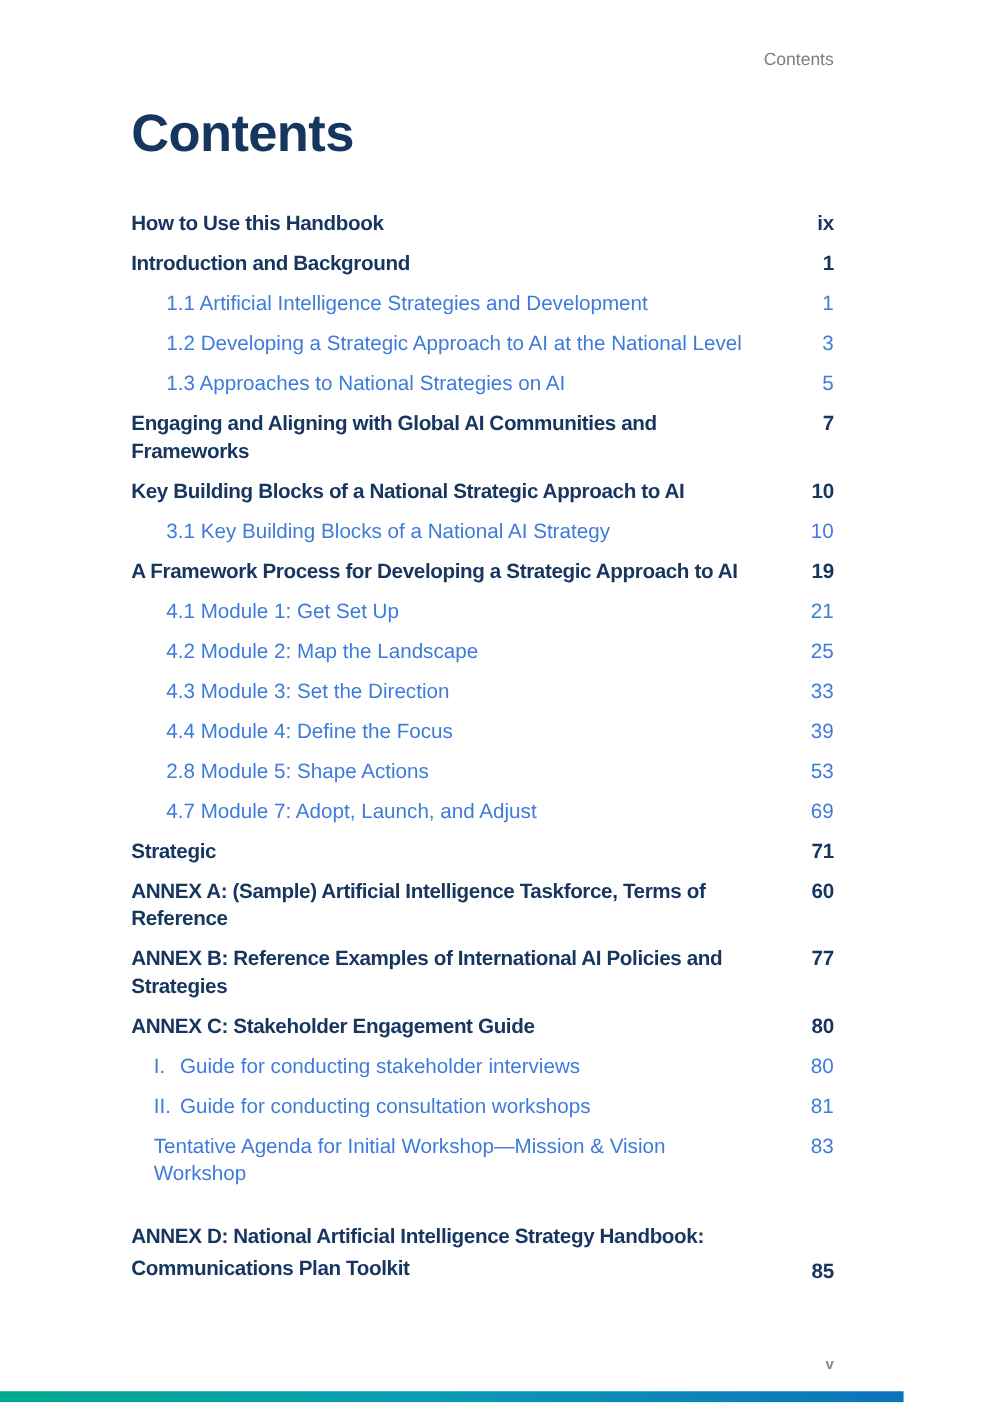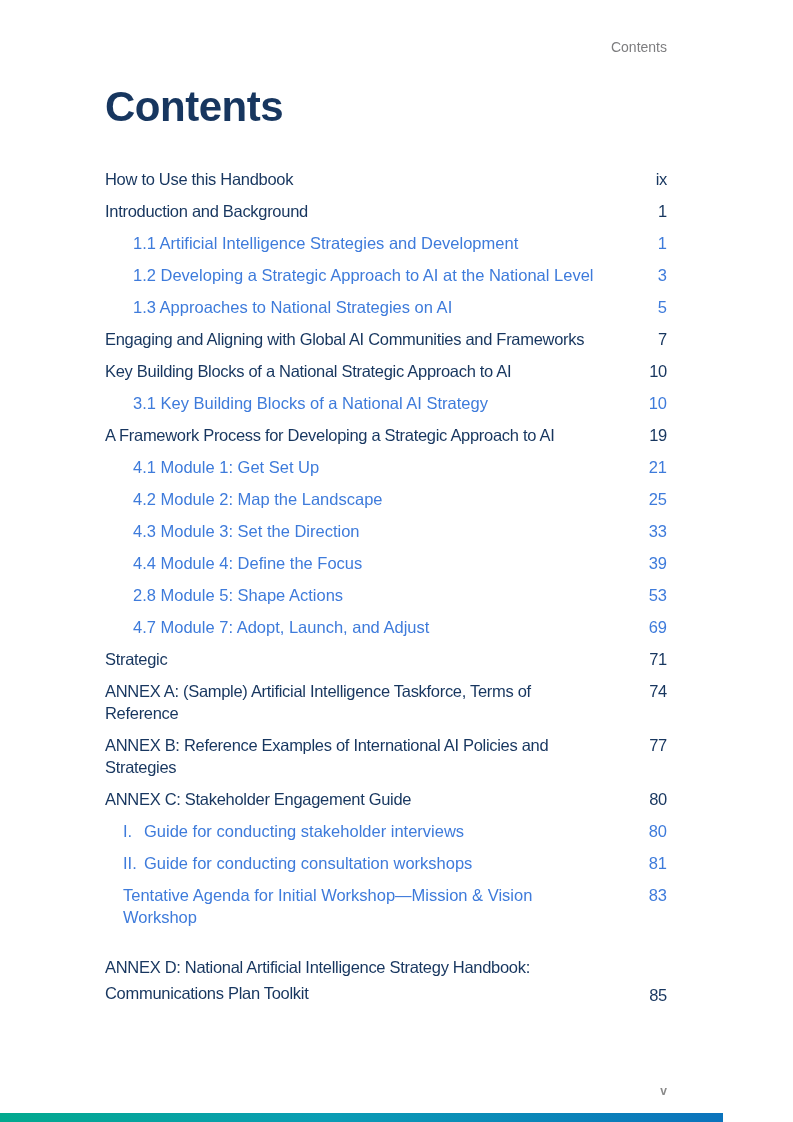--- a/index.html
+++ b/index.html
@@ -44,21 +44,21 @@
   .toc-row {
     display: flex;
     justify-content: space-between;
     align-items: baseline;
     font-size: 16.5px;
     line-height: 22px;
     margin-bottom: 10px;
   }
   .toc-row.level-main {
     color: var(--navy);
-    font-weight: normal;
+    font-weight: bold;
     letter-spacing: -0.3px;
     margin-top: 10px;
   }
   .toc-row:first-child { margin-top: 0; }
   .toc-row.level-sub  { color: var(--link-blue); padding-left: 28px; }
   .toc-row.level-sub2 { color: var(--link-blue); padding-left: 18px; }
   .toc-marker { flex: none; width: 21px; }
   .toc-label  { flex: 1; }
   .toc-page   { flex: none; padding-left: 12px; text-align: right; margin-left: 31px; }
   .toc-row.wrap { align-items: flex-end; }
@@ -149,21 +149,21 @@
         <div class="toc-row level-sub">
           <span class="toc-label">4.7 Module 7: Adopt, Launch, and Adjust</span>
           <span class="toc-page">69</span>
         </div>
         <div class="toc-row level-main">
           <span class="toc-label">Strategic</span>
           <span class="toc-page">71</span>
         </div>
         <div class="toc-row level-main">
           <span class="toc-label">ANNEX A: (Sample) Artificial Intelligence Taskforce, Terms of Reference</span>
-          <span class="toc-page">74</span>
+          <span class="toc-page">60</span>
         </div>
         <div class="toc-row level-main">
           <span class="toc-label">ANNEX B: Reference Examples of International AI Policies and Strategies</span>
           <span class="toc-page">77</span>
         </div>
         <div class="toc-row level-main">
           <span class="toc-label">ANNEX C: Stakeholder Engagement Guide</span>
           <span class="toc-page">80</span>
         </div>
         <div class="toc-row level-sub2">

